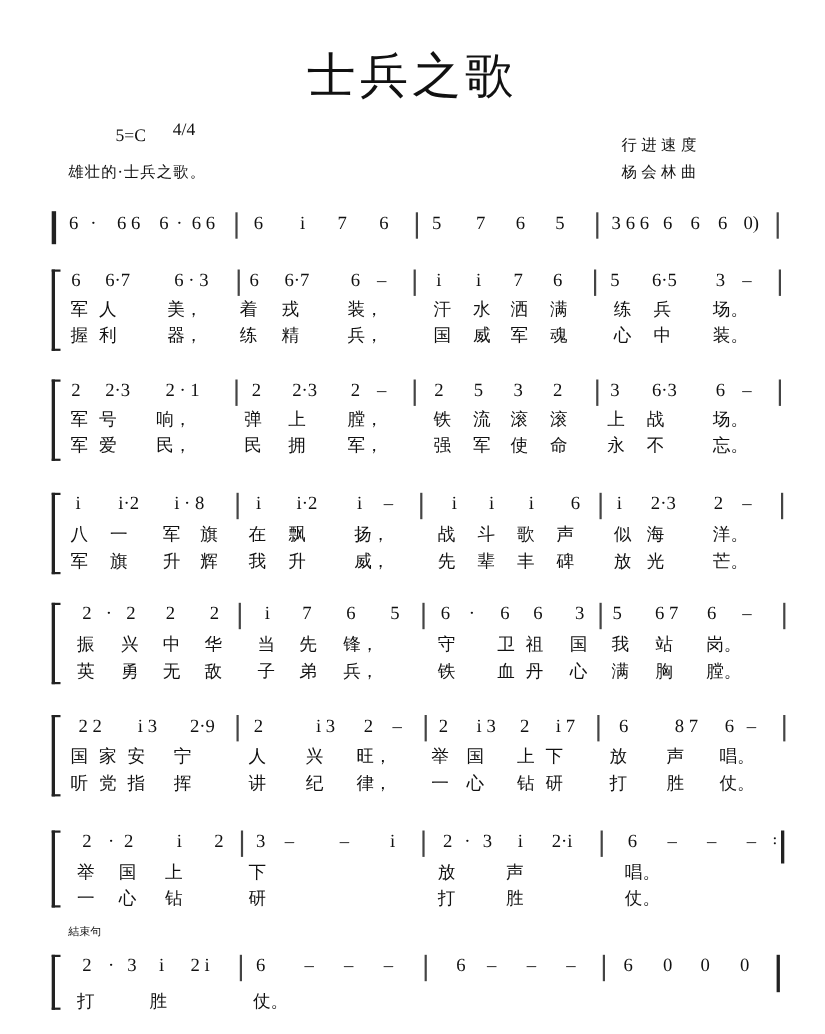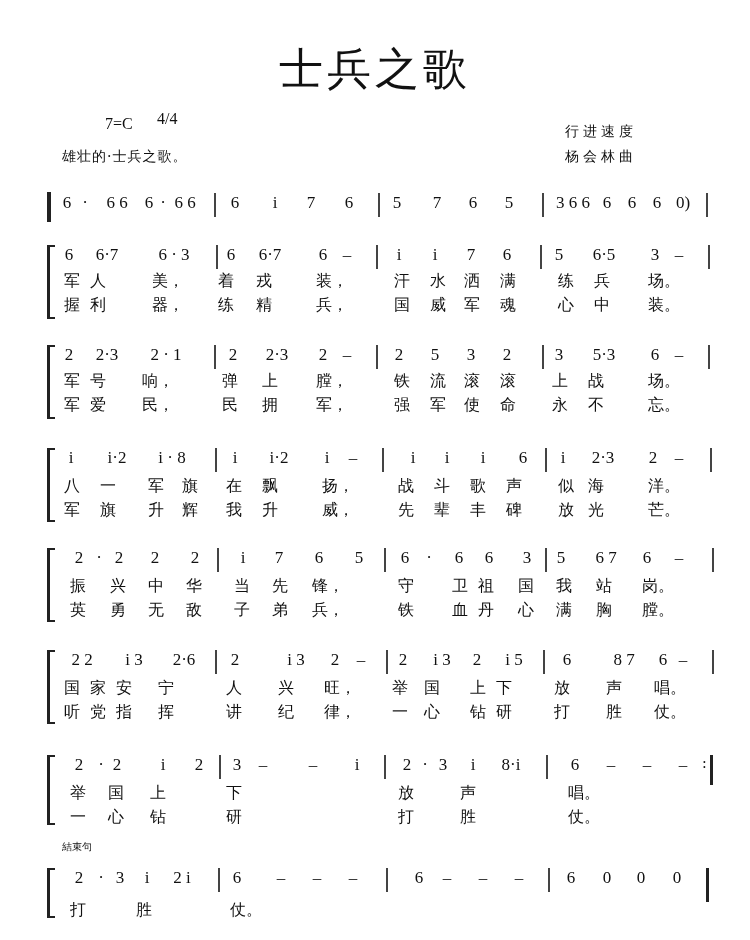--- a/index.html
+++ b/index.html
@@ -16,21 +16,21 @@
   .n{position:absolute;font-size:17px;font-family:"Liberation Serif",serif;text-align:center;width:14px;}
   .bar{position:absolute;width:2px;background:#444;height:24px;}
   .lyr{position:absolute;font-size:16px;font-family:"DejaVu Sans",sans-serif;}
   .small{position:absolute;font-size:10px;left:62px;}
   .repeat-start{position:absolute;left:47px;top:192px;width:4px;height:30px;background:#222;}
 </style>
 </head>
 <body>
 
 <div class="title">士兵之歌</div>
-<div class="key">7=C</div>
+<div class="key">5=C</div>
 <div class="timesig">4/4</div>
 <div class="tempo">雄壮的·士兵之歌。</div>
 <div class="credit c1">行进速度</div>
 <div class="credit c2">杨会林曲</div>
 
 <div class="repeat-start"></div>
 <div class="sys" style="top:193px">
   <div class="row">
     <span class="n" style="left:60px">6</span>
     <span class="n" style="left:78px">·</span>
@@ -124,21 +124,21 @@
     <span class="n" style="left:262px;width:30px">2·3</span>
     <span class="n" style="left:316px">2</span>
     <span class="n" style="left:340px">–</span>
     <span class="bar" style="left:376px"></span>
     <span class="n" style="left:392px">2</span>
     <span class="n" style="left:428px">5</span>
     <span class="n" style="left:464px">3</span>
     <span class="n" style="left:500px">2</span>
     <span class="bar" style="left:542px"></span>
     <span class="n" style="left:552px">3</span>
-    <span class="n" style="left:588px;width:32px">5·3</span>
+    <span class="n" style="left:588px;width:32px">6·3</span>
     <span class="n" style="left:648px">6</span>
     <span class="n" style="left:672px">–</span>
     <span class="bar" style="left:708px"></span>
   </div>
   <div class="row" style="top:26px">
     <span class="lyr" style="left:64px">军</span>
     <span class="lyr" style="left:90px">号</span>
     <span class="lyr" style="left:142px">响，</span>
     <span class="lyr" style="left:222px">弹</span>
     <span class="lyr" style="left:262px">上</span>
@@ -283,31 +283,31 @@
     <span class="lyr" style="left:596px">胸</span>
     <span class="lyr" style="left:642px">膛。</span>
   </div>
 </div>
 
 <div class="sys" style="top:650px">
   <div class="bracket" style="top:0;height:70px"></div>
   <div class="row">
     <span class="n" style="left:64px;width:36px">2 2</span>
     <span class="n" style="left:116px;width:36px">i 3</span>
-    <span class="n" style="left:166px;width:36px">2·6</span>
+    <span class="n" style="left:166px;width:36px">2·9</span>
     <span class="bar" style="left:215px"></span>
     <span class="n" style="left:228px">2</span>
     <span class="n" style="left:278px;width:36px">i 3</span>
     <span class="n" style="left:328px">2</span>
     <span class="n" style="left:354px">–</span>
     <span class="bar" style="left:386px"></span>
     <span class="n" style="left:396px">2</span>
     <span class="n" style="left:424px;width:36px">i 3</span>
     <span class="n" style="left:470px">2</span>
-    <span class="n" style="left:496px;width:36px">i 5</span>
+    <span class="n" style="left:496px;width:36px">i 7</span>
     <span class="bar" style="left:543px"></span>
     <span class="n" style="left:560px">6</span>
     <span class="n" style="left:606px;width:36px">8 7</span>
     <span class="n" style="left:656px">6</span>
     <span class="n" style="left:676px">–</span>
     <span class="bar" style="left:712px"></span>
   </div>
   <div class="row" style="top:28px">
     <span class="lyr" style="left:64px">国</span>
     <span class="lyr" style="left:90px">家</span>
@@ -353,21 +353,21 @@
     <span class="bar" style="left:219px"></span>
     <span class="n" style="left:230px">3</span>
     <span class="n" style="left:256px">–</span>
     <span class="n" style="left:306px">–</span>
     <span class="n" style="left:350px">i</span>
     <span class="bar" style="left:384px"></span>
     <span class="n" style="left:400px">2</span>
     <span class="n" style="left:418px">·</span>
     <span class="n" style="left:436px">3</span>
     <span class="n" style="left:466px">i</span>
-    <span class="n" style="left:494px;width:34px">8·i</span>
+    <span class="n" style="left:494px;width:34px">2·i</span>
     <span class="bar" style="left:546px"></span>
     <span class="n" style="left:568px">6</span>
     <span class="n" style="left:604px">–</span>
     <span class="n" style="left:640px">–</span>
     <span class="n" style="left:676px">–</span>
     <span style="position:absolute;left:702px;top:4px;font-size:14px;line-height:8px">:</span>
     <span class="bar" style="left:710px;width:3px;height:30px;background:#222"></span>
   </div>
   <div class="row" style="top:28px">
     <span class="lyr" style="left:70px">举</span>

